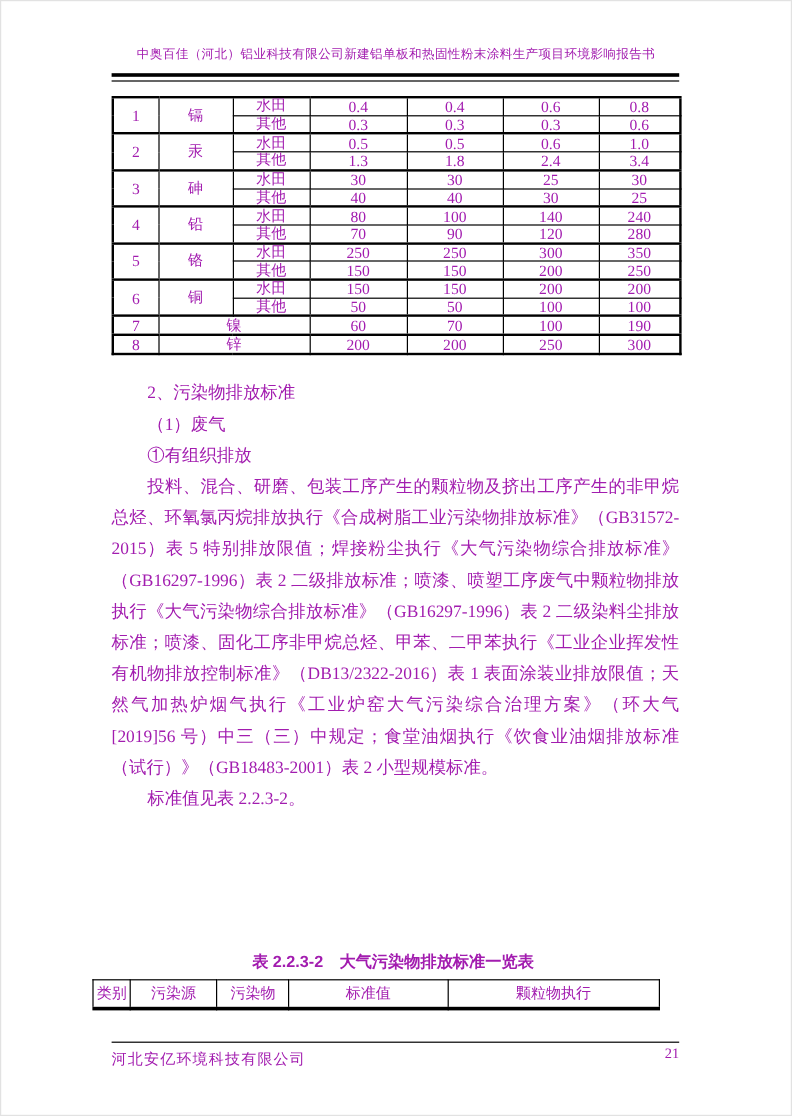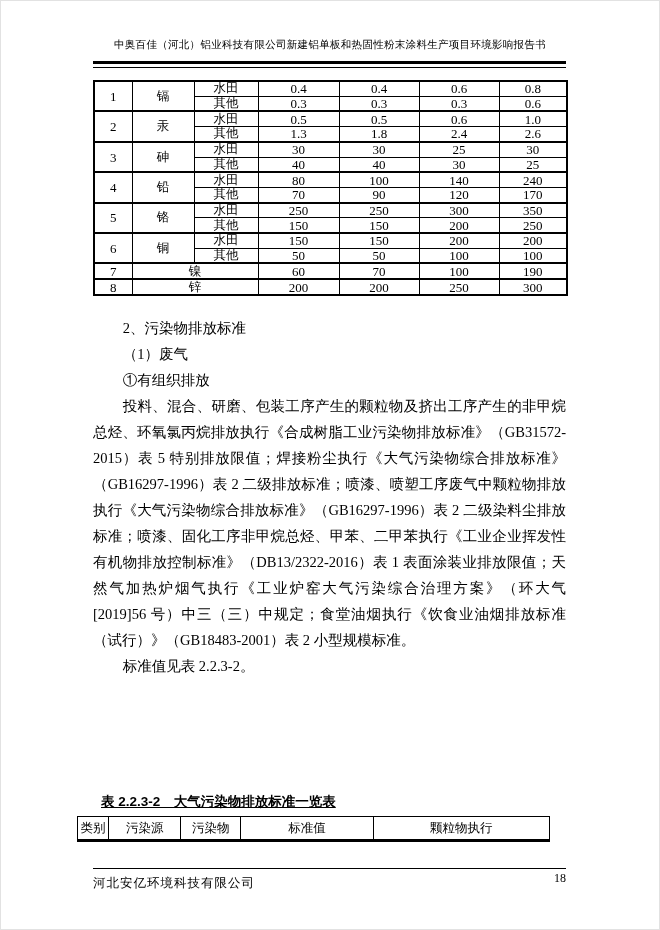--- a/index.html
+++ b/index.html
@@ -3,21 +3,21 @@
 <meta charset="utf-8">
 <style>
   html,body { margin:0; padding:0; background:#ffffff; }
   .page {
     position:relative;
     width:660px; height:930px;
     background:#ffffff;
     box-sizing:border-box;
     border:1px solid #e2e2e2;
     font-family:"Liberation Serif","DejaVu Serif",serif;
-    color:#000000;
+    color:#a21caf;
     overflow:hidden;
   }
   
   .header-title {
     position:absolute; top:37px; left:0; right:0;
     text-align:center;
     font-size:10.5px; letter-spacing:0.3px;
     white-space:nowrap;
   }
   .header-rule-thick {
@@ -48,24 +48,23 @@
     position:absolute; top:295px; left:92px; width:473px;
     font-size:14.5px; line-height:26px;
     text-align:justify;
     text-justify:inter-ideograph;
     margin-top:19px;
   }
   .body-text p.para { margin:0; text-indent:2.05em; }
   .body-text p.head { margin:0; text-indent:2.05em; text-align:left; }
   
   .table-caption {
-    position:absolute; top:792px; left:100px; width:473px;
-    text-align:left; font-weight:bold; font-size:13.5px;
+    position:absolute; top:792px; left:90px; width:473px;
+    text-align:center; font-weight:bold; font-size:13.5px;
     font-family:"Liberation Sans","DejaVu Sans",sans-serif;
-    text-decoration:underline;
   }
   table.std {
     position:absolute; top:815px; left:76px;
     width:473px;
     border-collapse:collapse; table-layout:fixed;
     border:1px solid #000;
     border-bottom:3px solid #000;
   }
   table.std th {
     border:1px solid #000;
@@ -124,21 +123,21 @@
           <td class="num">0.5</td>
           <td class="num">0.5</td>
           <td class="num">0.6</td>
           <td class="num">1.0</td>
         </tr>
         <tr>
           <td>其他</td>
           <td class="num">1.3</td>
           <td class="num">1.8</td>
           <td class="num">2.4</td>
-          <td class="num">2.6</td>
+          <td class="num">3.4</td>
         </tr>
         <tr class="group-start">
           <td class="num" rowspan="2">3</td>
           <td rowspan="2">砷</td>
           <td>水田</td>
           <td class="num">30</td>
           <td class="num">30</td>
           <td class="num">25</td>
           <td class="num">30</td>
         </tr>
@@ -156,21 +155,21 @@
           <td class="num">80</td>
           <td class="num">100</td>
           <td class="num">140</td>
           <td class="num">240</td>
         </tr>
         <tr>
           <td>其他</td>
           <td class="num">70</td>
           <td class="num">90</td>
           <td class="num">120</td>
-          <td class="num">170</td>
+          <td class="num">280</td>
         </tr>
         <tr class="group-start">
           <td class="num" rowspan="2">5</td>
           <td rowspan="2">铬</td>
           <td>水田</td>
           <td class="num">250</td>
           <td class="num">250</td>
           <td class="num">300</td>
           <td class="num">350</td>
         </tr>
@@ -240,16 +239,16 @@
           <th>污染源</th>
           <th>污染物</th>
           <th>标准值</th>
           <th>颗粒物执行</th>
         </tr>
     </thead>
   </table>
 
   <div class="footer">
     <span class="footer-company">河北安亿环境科技有限公司</span>
-    <span class="footer-page">18</span>
+    <span class="footer-page">21</span>
   </div>
 
 </div>
 
 </body></html>

